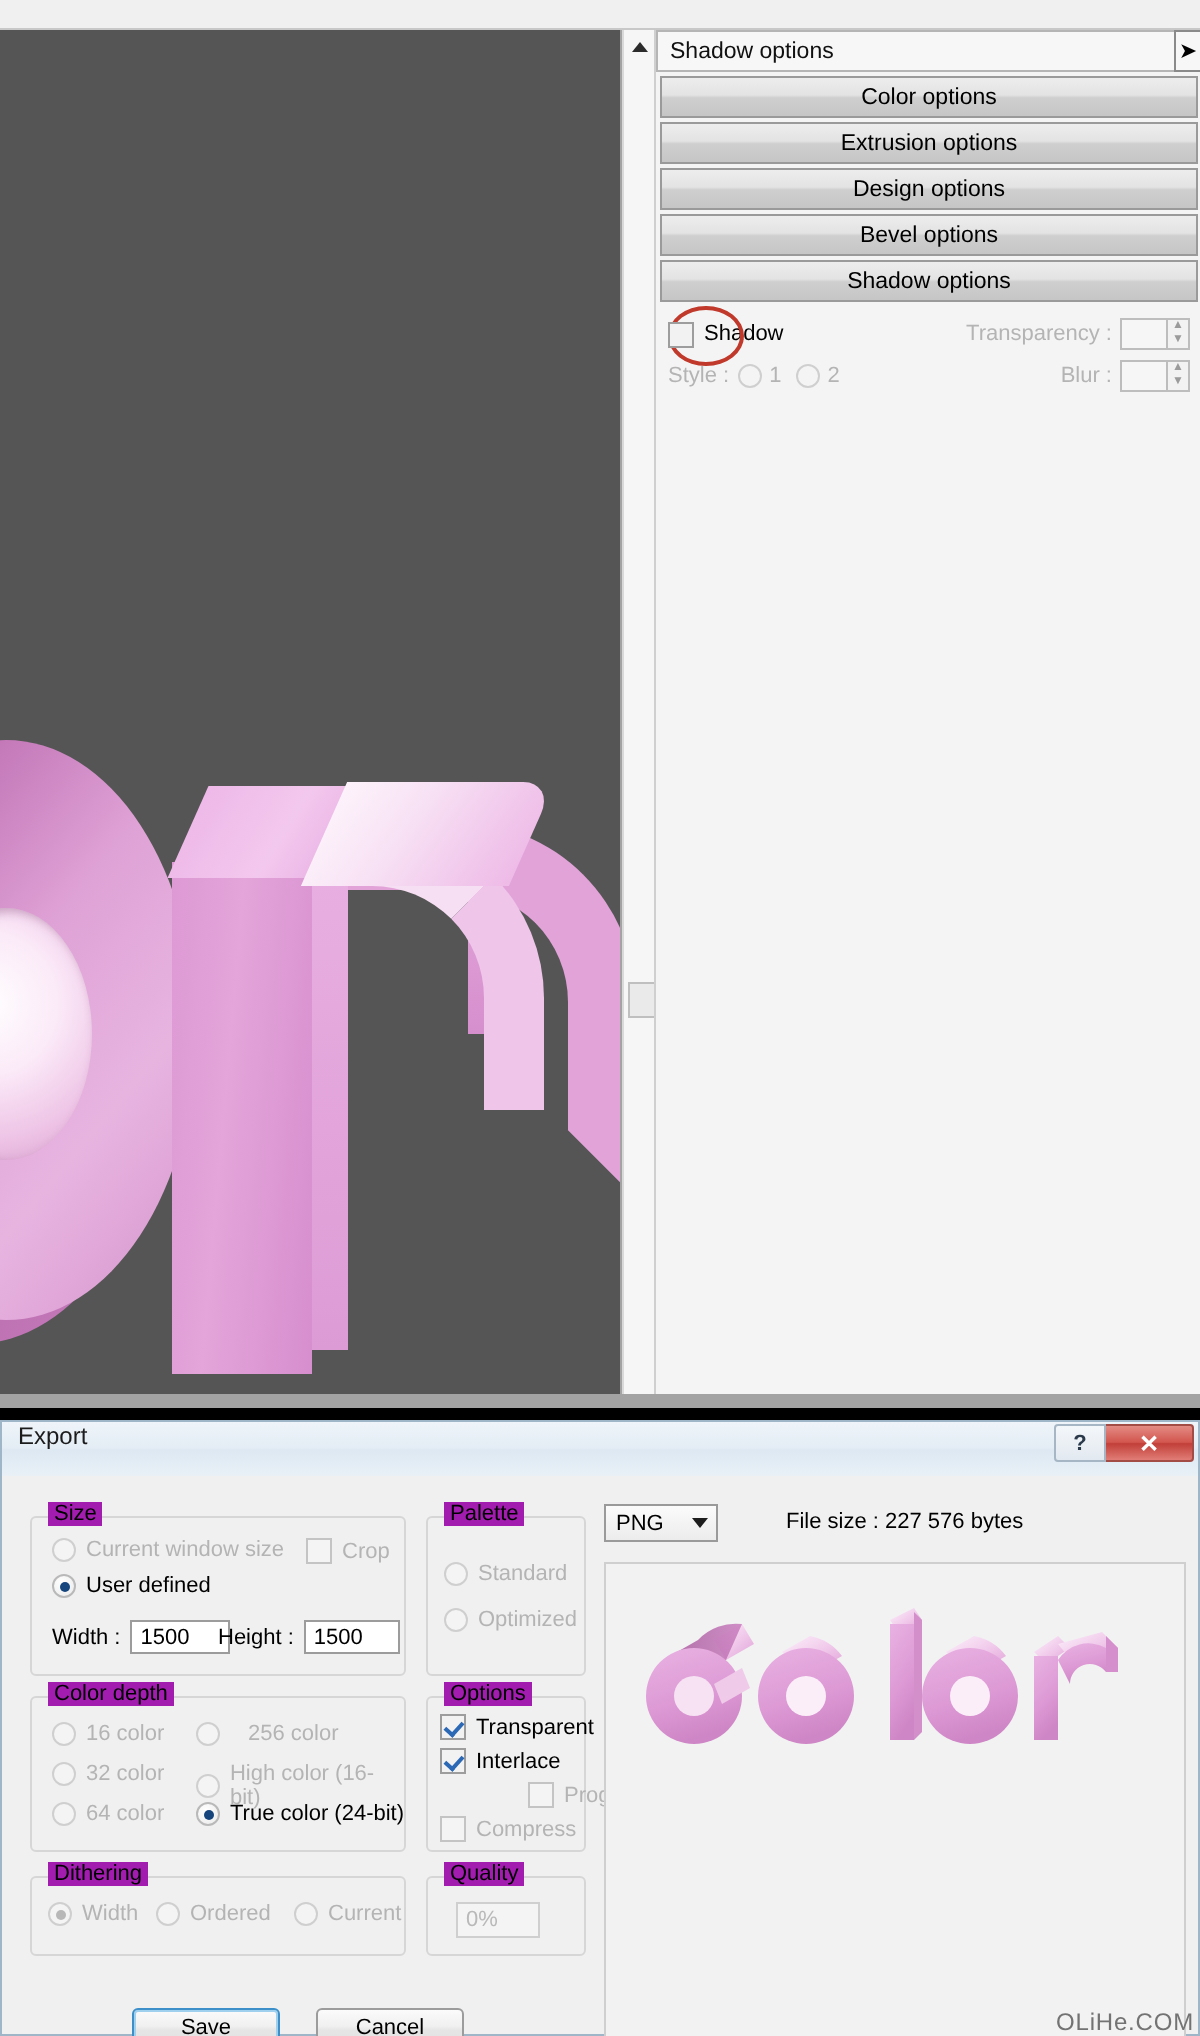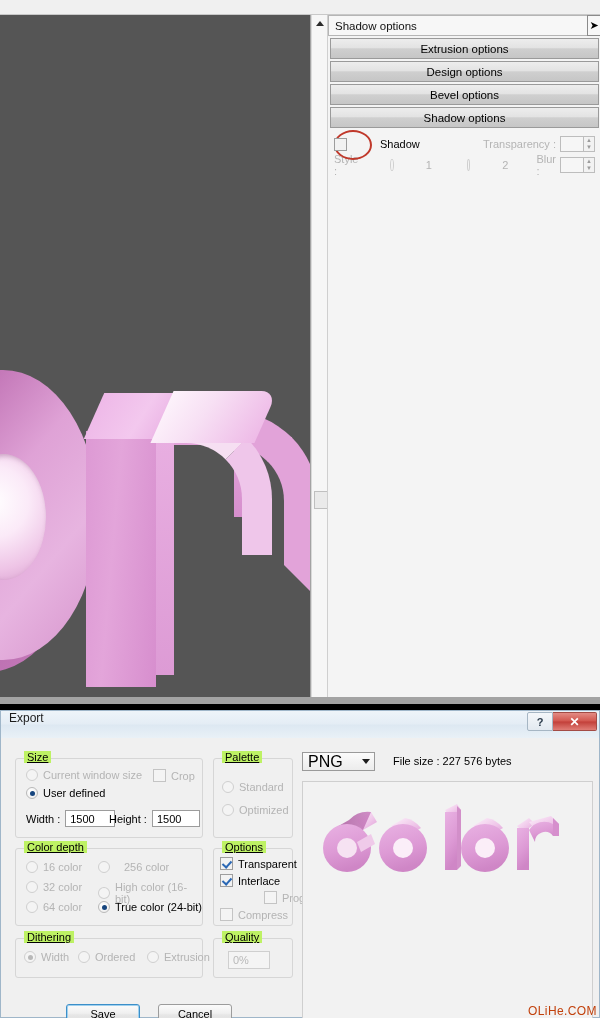--- a/index.html
+++ b/index.html
@@ -89,21 +89,21 @@
     display:flex;align-items:center;justify-content:center;font-size:11px;color:#000;
     background:#f7f7f7;border:1px solid #8a8a8a;box-sizing:border-box;
   }
   .panel-btn{
     height:21px;margin:2px 2px 0 2px;border:1px solid #9a9a9a;
     background:linear-gradient(180deg,#ededed 0%,#e3e3e3 45%,#cfcfcf 52%,#c6c6c6 100%);
     display:flex;align-items:center;justify-content:center;font-size:11.5px;color:#000;
     box-sizing:border-box;
   }
   #shadow-ctrls{position:relative;margin-top:6px;padding:0 6px;}
-  .row{display:flex;align-items:center;gap:28px;}
+  .row{display:flex;align-items:center;}
   .ck{
     width:13px;height:13px;border:1px solid #9d9d9d;background:#f2f2f2;box-sizing:border-box;
     display:inline-block;position:relative;
   }
   .ck.dis{border-color:#c4c4c4;background:#f4f4f4;}
   .ck.on:after{
     content:"";position:absolute;left:3px;top:1px;width:4px;height:7px;
     border:solid #2b68b5;border-width:0 2px 2px 0;transform:rotate(42deg);
   }
   .rd{
@@ -146,45 +146,45 @@
   }
   #btn-close{
     width:44px;height:19px;border:1px solid #a34b45;border-left:0;border-radius:0 2px 2px 0;
     background:linear-gradient(180deg,#e38b84 0%,#d2564e 48%,#c23f39 52%,#e07d76 100%);
     display:flex;align-items:center;justify-content:center;font-size:12px;color:#fff;font-weight:bold;
     box-sizing:border-box;
   }
   #dlg-body{position:absolute;left:0;top:27px;width:600px;height:281px;}
 
   .grp{position:absolute;border:1px solid #d6d6d6;border-radius:3px;background:transparent;}
-  .grp > .cap{position:absolute;top:-8px;left:8px;background:#bef264;padding:0 3px;font-size:11px;color:#000;text-decoration:underline;}
+  .grp > .cap{position:absolute;top:-8px;left:8px;background:#a21caf;padding:0 3px;font-size:11px;color:#000;}
 
   .opt{display:flex;align-items:center;gap:5px;font-size:11px;}
   .txtfield{border:1px solid #9c9c9c;background:#fff;height:17px;box-sizing:border-box;
             display:flex;align-items:center;padding-left:4px;font-size:11px;color:#000;}
   .txtfield.dis{border-color:#cfcfcf;background:#f4f4f4;color:#b9b9b9;}
 
   #fmt-select{
-    position:absolute;left:301px;top:14px;width:73px;height:19px;
+    position:absolute;left:301px;top:14px;width:57px;height:19px;
     border:1px solid #9a9a9a;background:linear-gradient(180deg,#fbfbfb 0%,#ececec 100%);
-    display:flex;align-items:center;box-sizing:border-box;font-size:16px;
+    display:flex;align-items:center;box-sizing:border-box;font-size:11px;
   }
   #fmt-select .val{padding-left:5px;flex:1;}
   #fmt-select .caret{width:16px;display:flex;align-items:center;justify-content:center;}
   #fmt-select .caret i{display:block;width:0;height:0;border-left:4px solid transparent;border-right:4px solid transparent;border-top:5px solid #1d1d1d;}
   #filesize{position:absolute;left:392px;top:17px;font-size:11px;color:#000;}
 
   #preview-frame{
     position:absolute;left:301px;top:43px;width:291px;height:248px;
     border:1px solid #cfcfcf;background:#f2f2f2;box-sizing:border-box;overflow:hidden;
   }
   
   #preview-art{position:absolute;left:18px;top:22px;width:252px;height:80px;}
 
-  #wm{position:absolute;right:4px;bottom:1px;font-size:12px;color:#c2410c;letter-spacing:.4px;}
+  #wm{position:absolute;right:4px;bottom:1px;font-size:12px;color:#737373;letter-spacing:.4px;}
 
   .dlg-actions{position:absolute;left:0;top:266px;width:296px;display:flex;justify-content:center;gap:18px;}
   .dbtn{
     width:74px;height:20px;border:1px solid #9c9c9c;border-radius:3px;
     background:linear-gradient(180deg,#fbfbfb 0%,#f0f0f0 45%,#e6e6e6 55%,#e0e0e0 100%);
     display:flex;align-items:center;justify-content:center;font-size:11px;color:#000;box-sizing:border-box;
   }
   .dbtn.default{border-color:#3c8fc9;box-shadow:0 0 0 1px #9fd0ee inset;}
 </style>
 </head>
@@ -218,20 +218,21 @@
         </div>
     </div>
     <div id="splitter"></div>
 
     <div id="opt-panel">
       <div id="panel-title">
         <span class="ttl">Shadow options</span>
         <span id="panel-close">➤</span>
       </div>
 
+      <div class="panel-btn">Color options</div>
       <div class="panel-btn">Extrusion options</div>
       <div class="panel-btn">Design options</div>
       <div class="panel-btn">Bevel options</div>
       <div class="panel-btn">Shadow options</div>
 
       <div id="shadow-ctrls">
         <div id="shadow-ellipse"></div>
 
         <div class="row" style="height:20px;">
           <span class="ck"></span>
@@ -341,21 +342,21 @@
         <div class="opt" style="position:absolute;left:8px;top:12px;">
           <span class="rd dis on"></span>
           <span class="lbl-dis">Width</span>
         </div>
         <div class="opt" style="position:absolute;left:62px;top:12px;">
           <span class="rd dis"></span>
           <span class="lbl-dis">Ordered</span>
         </div>
         <div class="opt" style="position:absolute;left:131px;top:12px;">
           <span class="rd dis"></span>
-          <span class="lbl-dis">Extrusion</span>
+          <span class="lbl-dis">Current</span>
         </div>
       </div>
 
       <div class="grp" style="left:212px;top:20px;width:78px;height:78px;">
         <span class="cap">Palette</span>
         <div class="opt" style="position:absolute;left:8px;top:22px;">
           <span class="rd dis"></span>
           <span class="lbl-dis">Standard</span>
         </div>
         <div class="opt" style="position:absolute;left:8px;top:45px;">

